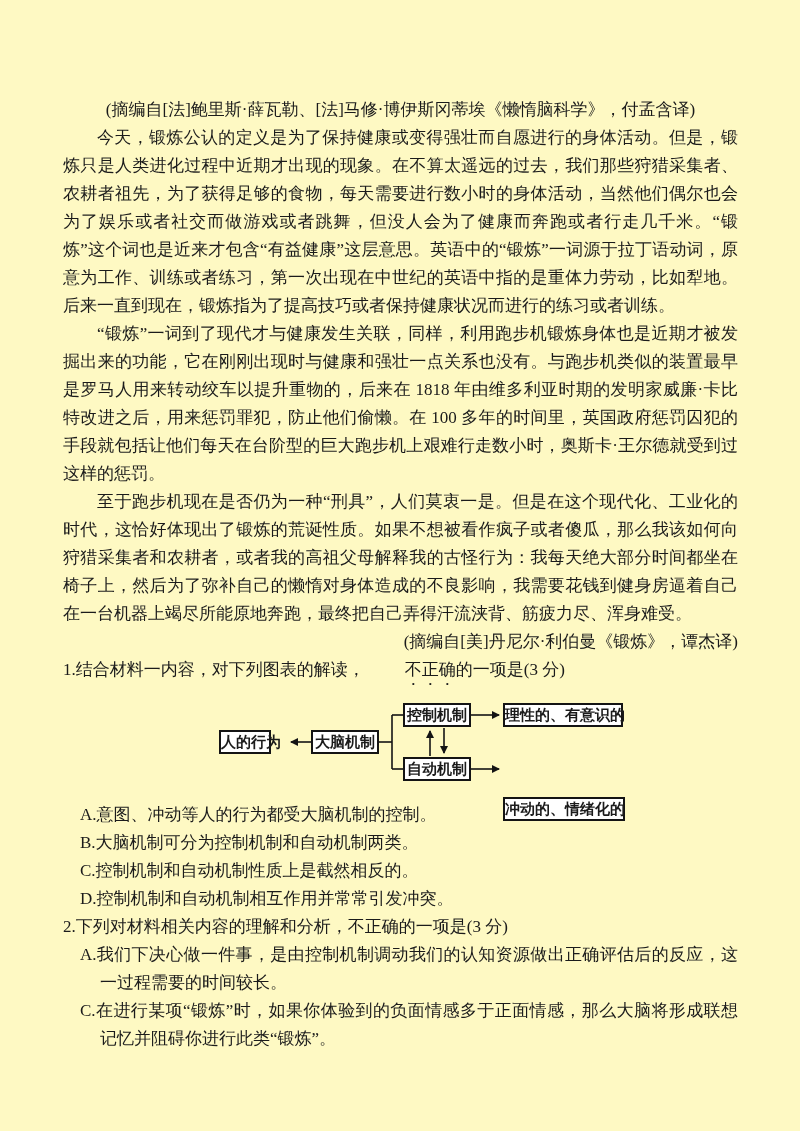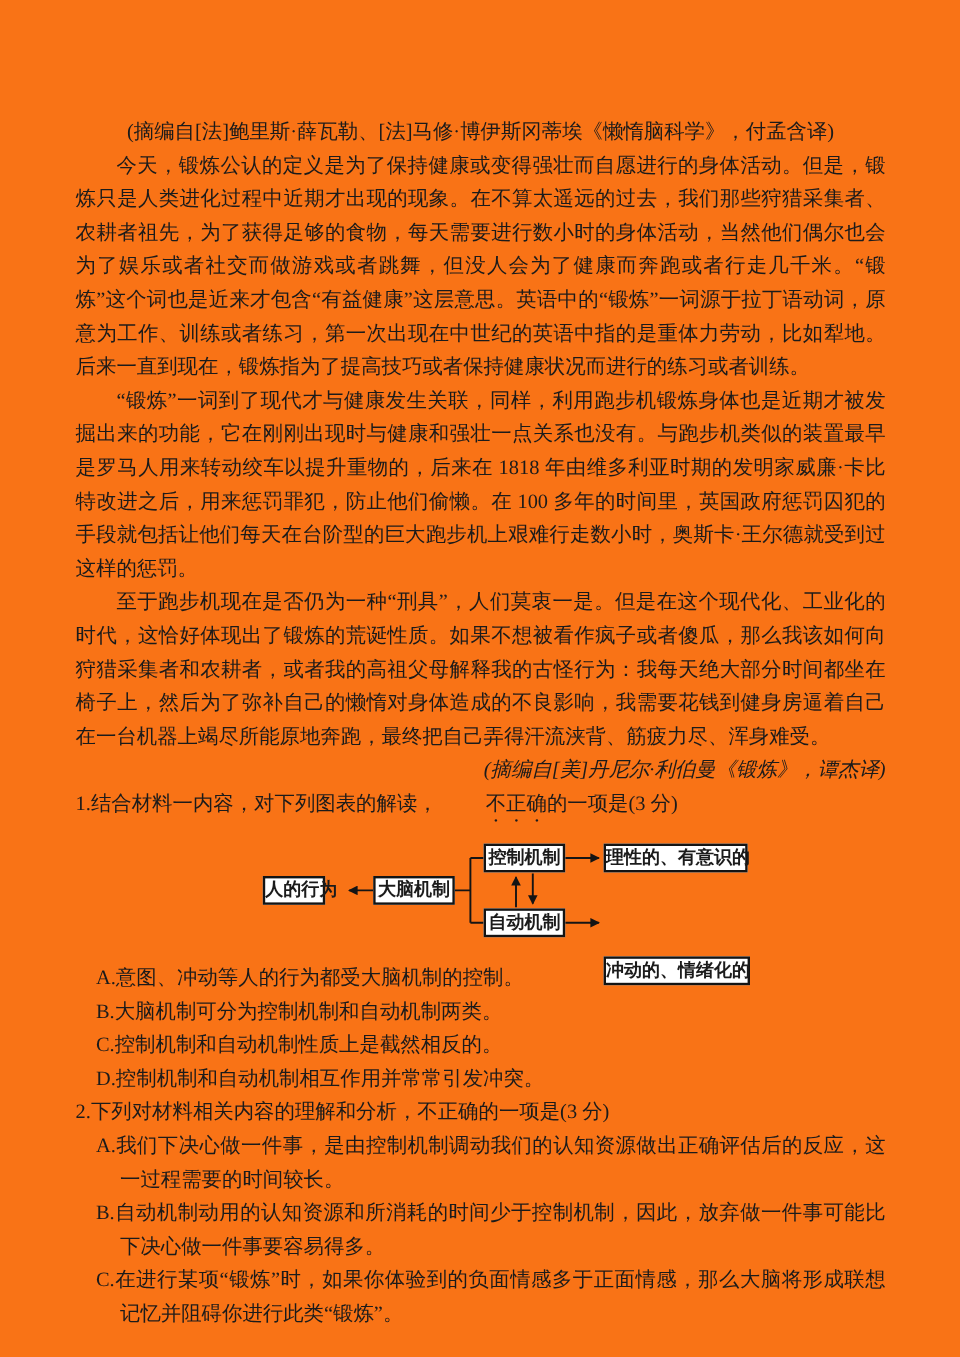--- a/index.html
+++ b/index.html
@@ -12,28 +12,27 @@
   }
   .page {
     box-sizing: border-box;
     width: 800px;
     height: 1131px;
     padding: 96px 62px 0 63px;
     font-family: "Liberation Serif", "DejaVu Serif", serif;
     font-size: 17px;
     line-height: 28px;
     color: #1b1b1b;
-    background: #f97316;
+    background: #fef9c3;
   }
   .citation-center {
     text-align: center;
   }
   .citation-right {
     text-align: right;
-    font-style: italic;
   }
   .material-label {
     text-align: left;
   }
   p.body-para {
     margin: 0;
     text-indent: 2em;
     text-align: justify;
     text-justify: inter-ideograph;
   }
@@ -142,18 +141,17 @@
     <div class="opt">A.意图、冲动等人的行为都受大脑机制的控制。</div>
     <div class="opt">B.大脑机制可分为控制机制和自动机制两类。</div>
     <div class="opt">C.控制机制和自动机制性质上是截然相反的。</div>
     <div class="opt">D.控制机制和自动机制相互作用并常常引发冲突。</div>
   </div>
 
   <div class="question-line">2.下列对材料相关内容的理解和分析，不正确的一项是(3 分)</div>
 
   <div class="q-options-hang">
     <div class="opt">A.我们下决心做一件事，是由控制机制调动我们的认知资源做出正确评估后的反应，这一过程需要的时间较长。</div>
-    <div class="opt">B.自动机制动用的认知资源和所消耗的时间少于控制机制，因此，放弃做一件事可能比下决心做一件事要容易得多。</div>
     <div class="opt">C.在进行某项“锻炼”时，如果你体验到的负面情感多于正面情感，那么大脑将形成联想记忆并阻碍你进行此类“锻炼”。</div>
 
   </div>
 
 </div>
 
 </body></html>

